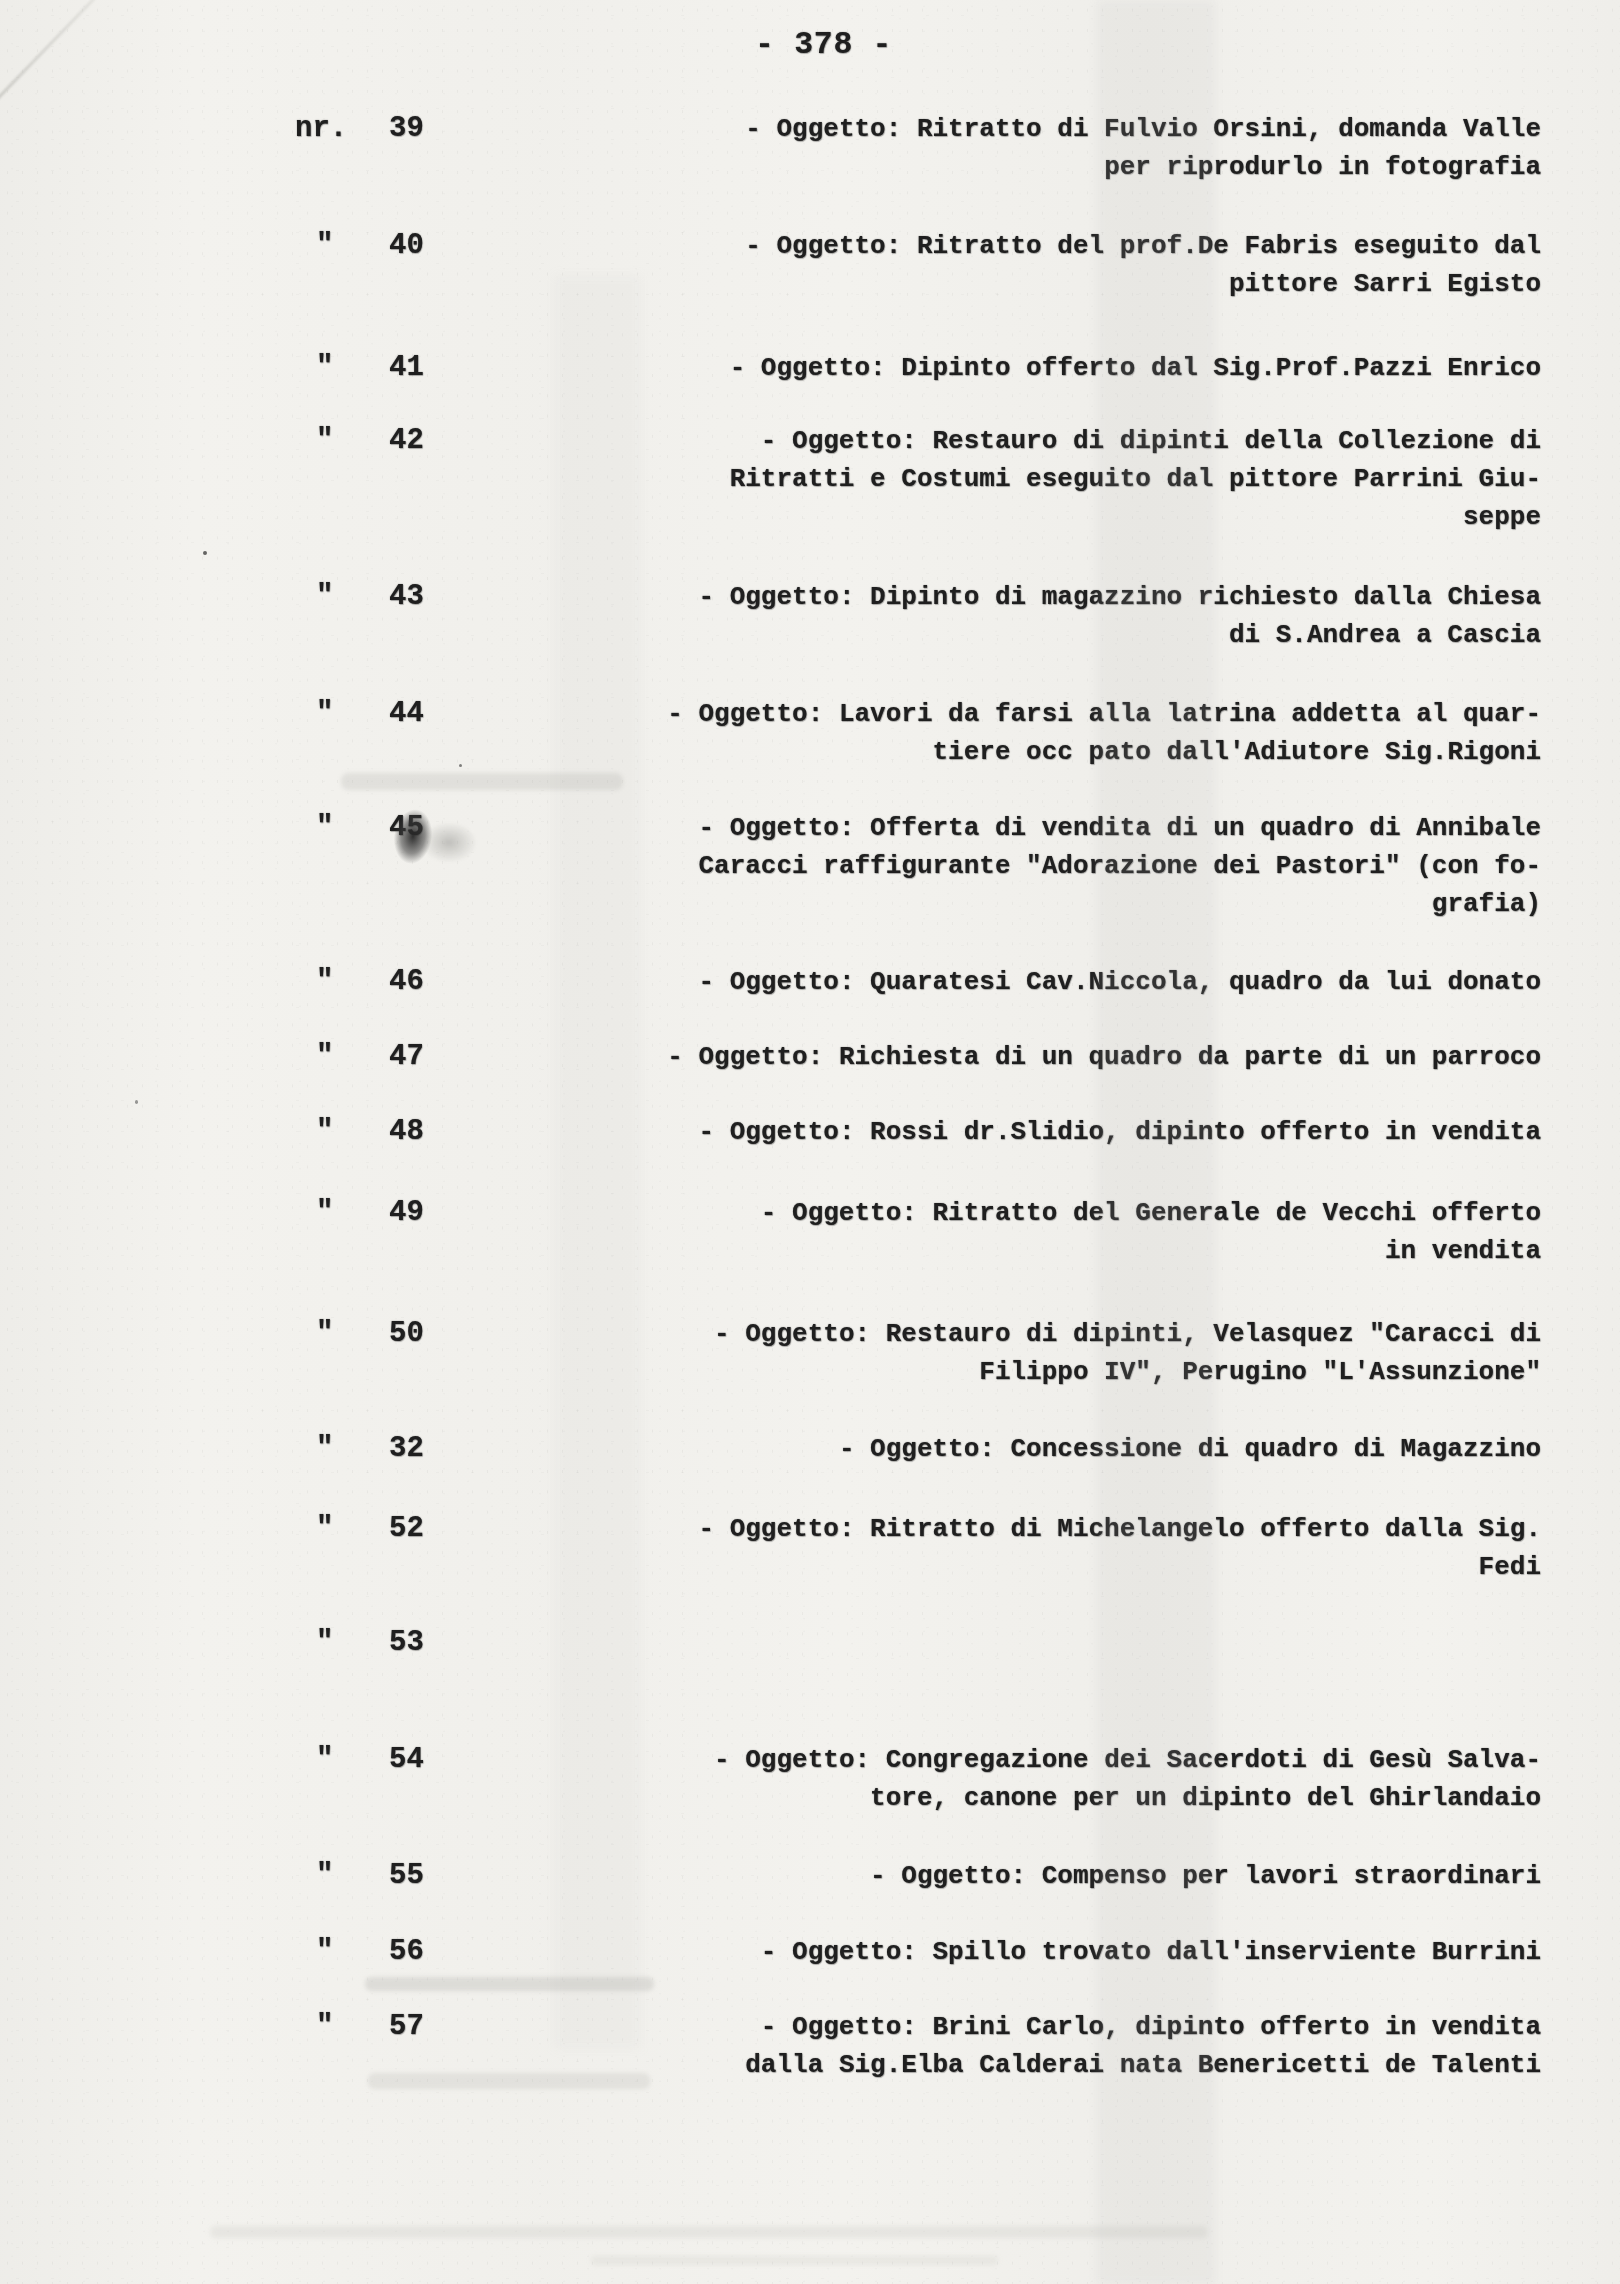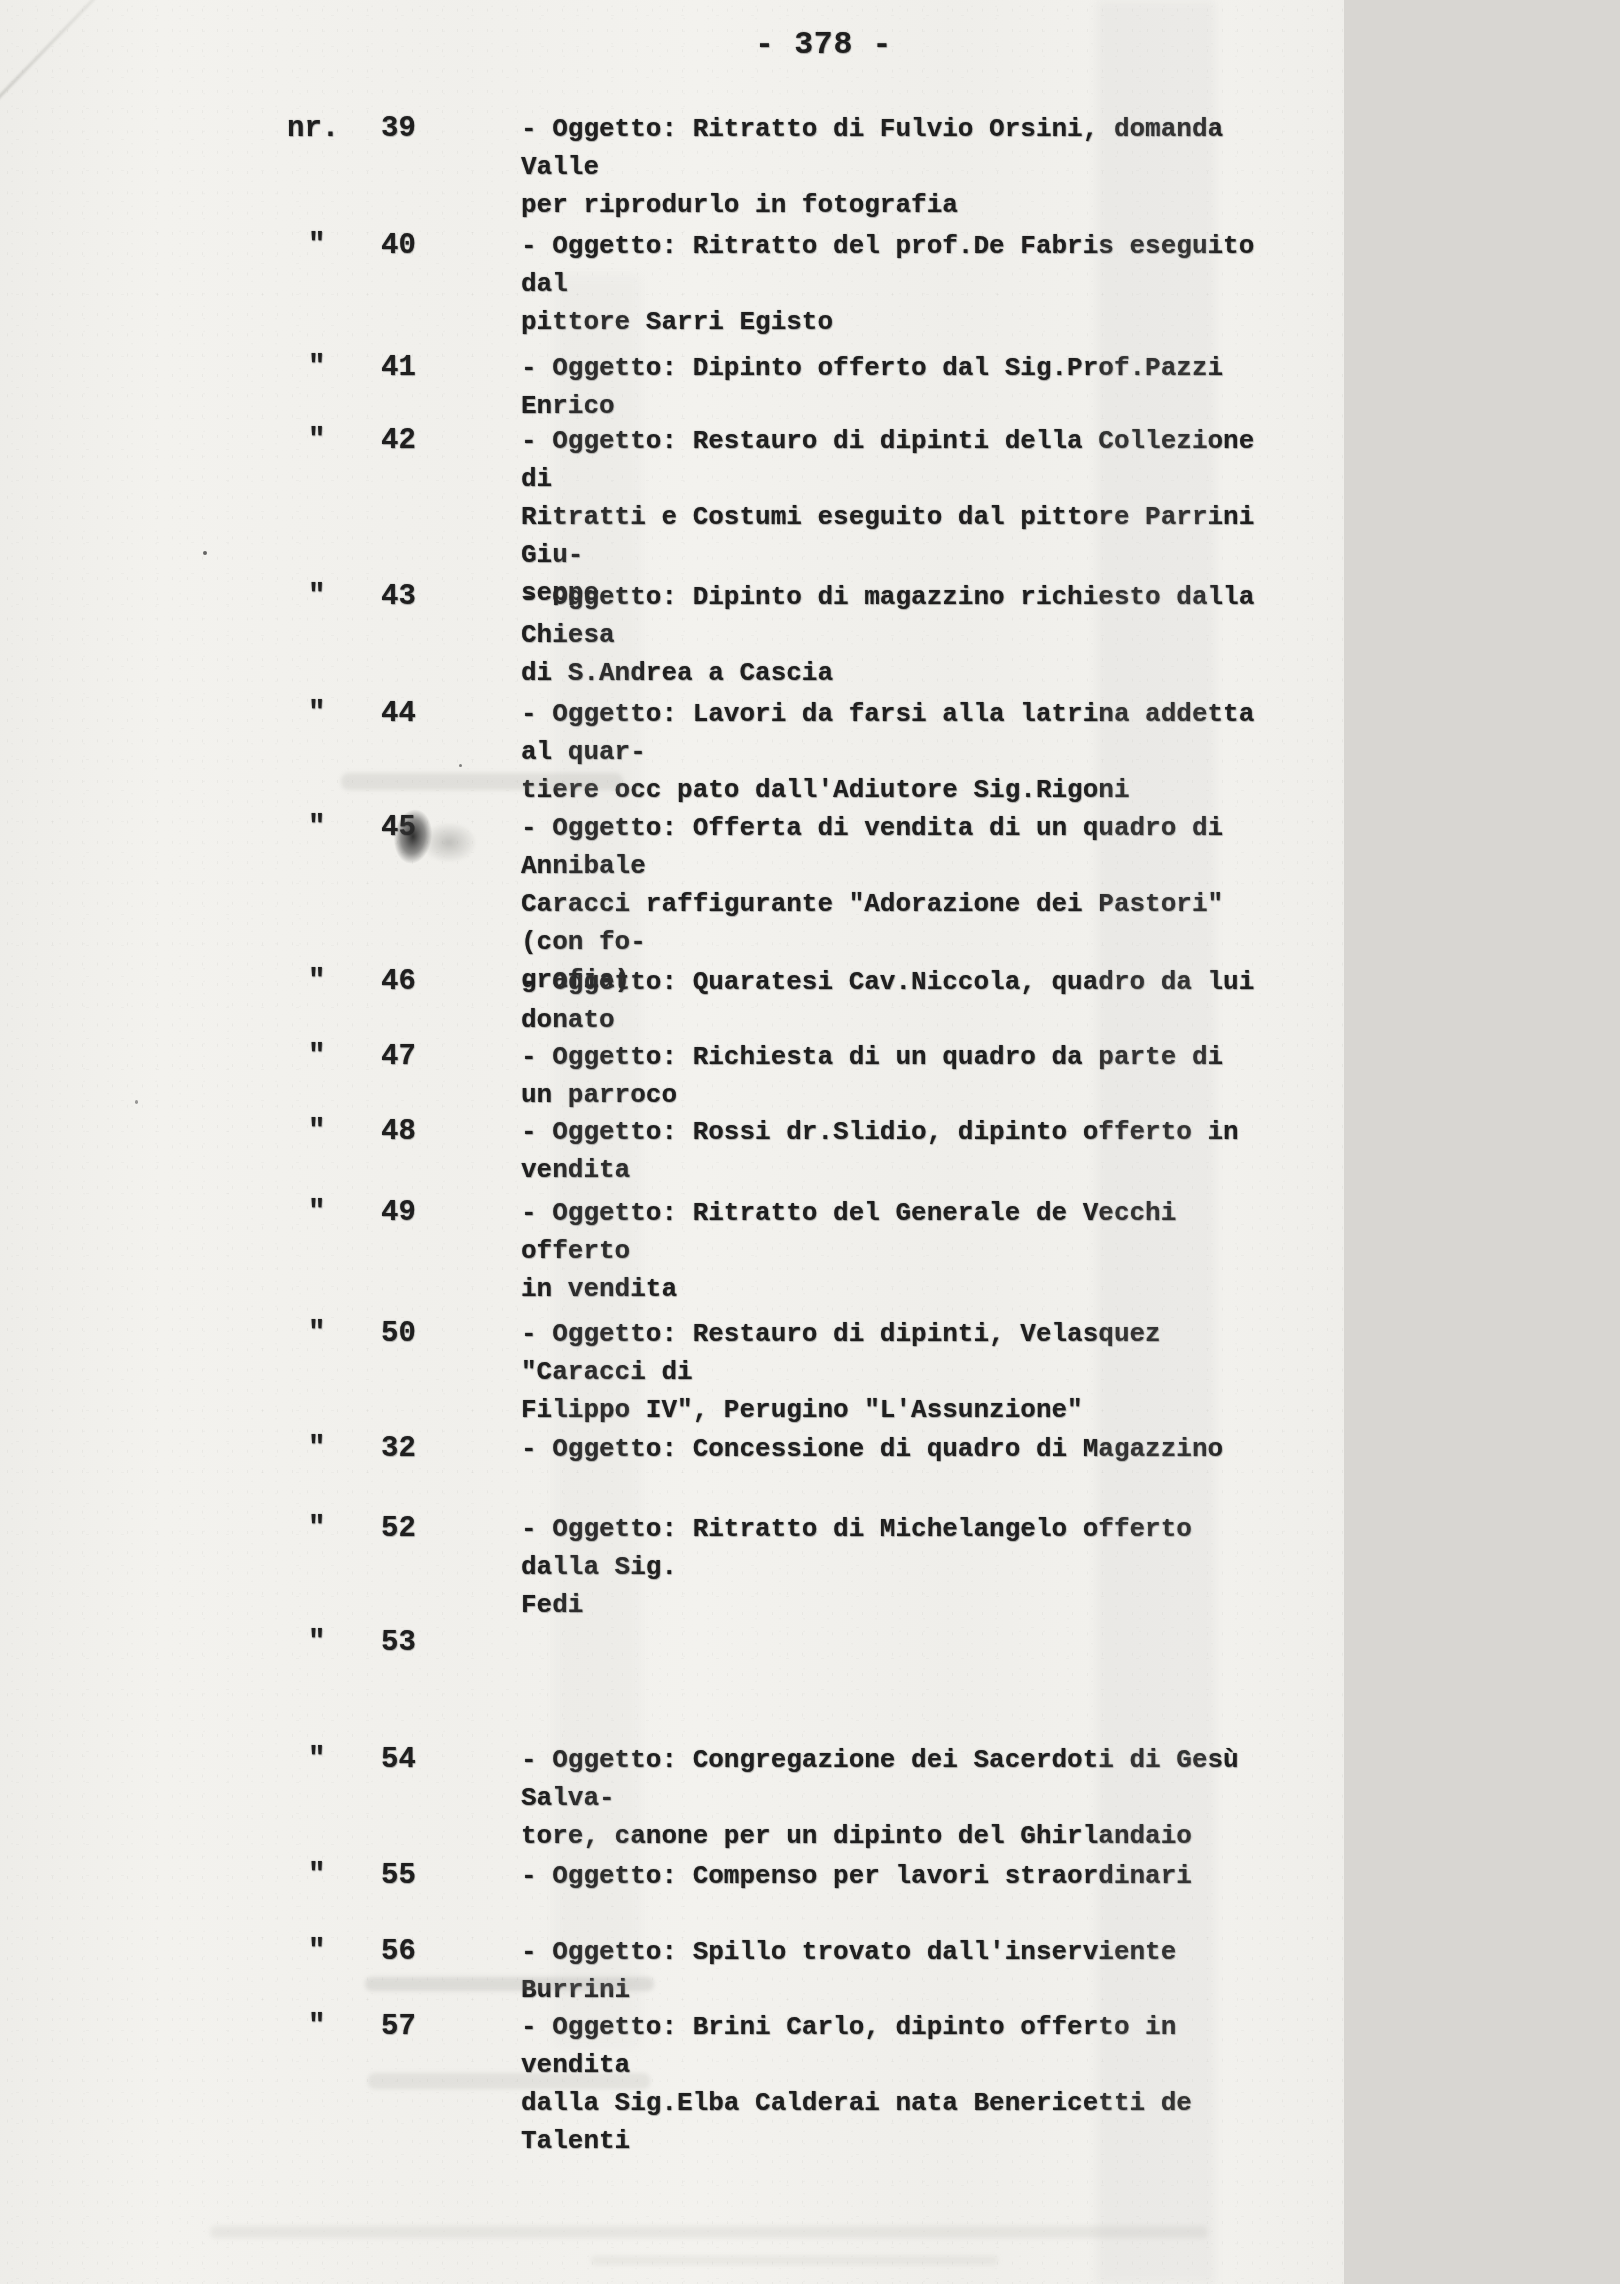--- a/index.html
+++ b/index.html
@@ -1,38 +1,39 @@
 <!DOCTYPE html>
 <html style="font-size:10.5px"><head>
 <meta charset="utf-8">
 <style>
   html,body{margin:0;padding:0;background:#d8d6d2;}
   .page{
     position:relative;
-    width:1344px;height:2284px;
+    width:1620px;height:2284px;
     background-color:#f3f2ee;
     background-image:
       radial-gradient(rgba(60,60,55,0.055) 0.8px, transparent 0.9px),
       radial-gradient(rgba(80,80,75,0.045) 0.7px, transparent 0.7px),
       radial-gradient(rgba(120,120,110,0.05) 1px, transparent 1.1px),
       linear-gradient(90deg, rgba(200,199,194,0.12) 0%, rgba(255,255,255,0) 12%, rgba(233,232,228,0.25) 34%, rgba(255,255,255,0) 52%, rgba(229,228,224,0.28) 71%, rgba(255,255,255,0) 88%, rgba(222,221,217,0.2) 100%);
     background-size: 15px 20.3px, 24px 12.5px, 35px 31px, 100% 100%;
     overflow:hidden;
     font-family:"Liberation Mono","DejaVu Sans Mono",monospace;
     color:#1f1f1f;
+    text-align:right;
   }
   .ink{
     font-weight:700;
     text-shadow:0 0 1.3px rgba(30,30,30,0.55), 0.7px 0.7px 0.7px rgba(40,40,40,0.28);
   }
   .pagenum{
     position:absolute;left:755px;top:27.6px;
     font-size:31.5px;line-height:34px;letter-spacing:0.7px;
   }
-  .row{position:absolute;left:0;right:0;padding-left:40px;}
+  .row{position:absolute;left:8px;right:0;padding-left:40px;}
   .row .marker{position:absolute;left:308px;top:0;font-size:29px;line-height:38px;}
   .row .marker.first{left:287px;}
   .row .num{position:absolute;left:381px;top:0;font-size:29px;line-height:38px;}
   .row .text{
     display:block;margin-left:481px;margin-right:79px;
     font-size:26px;line-height:38px;
     white-space:pre-line;
   }
   
   .artifact{position:absolute;pointer-events:none;}

